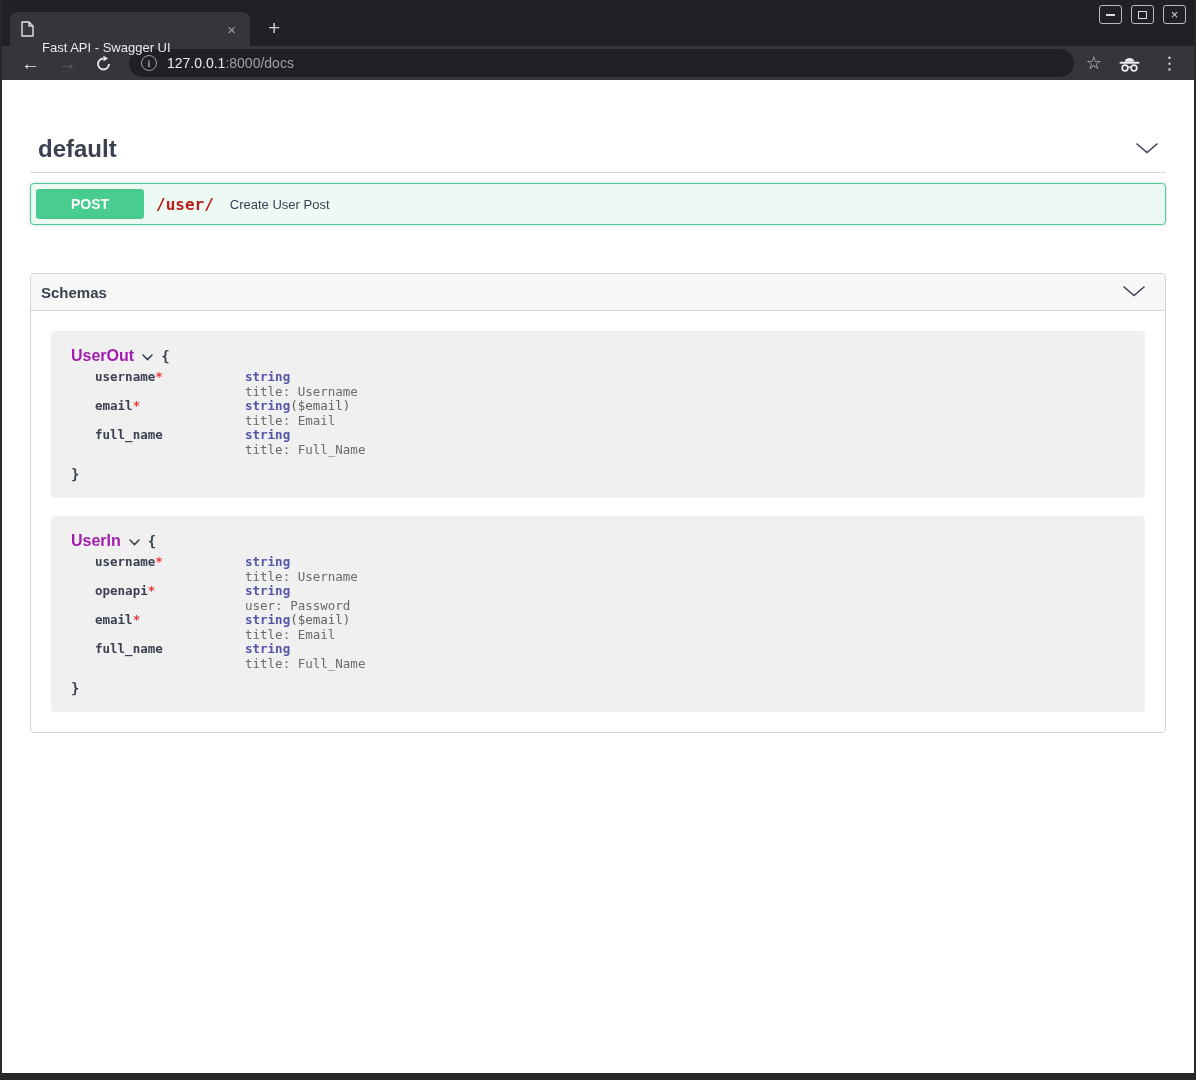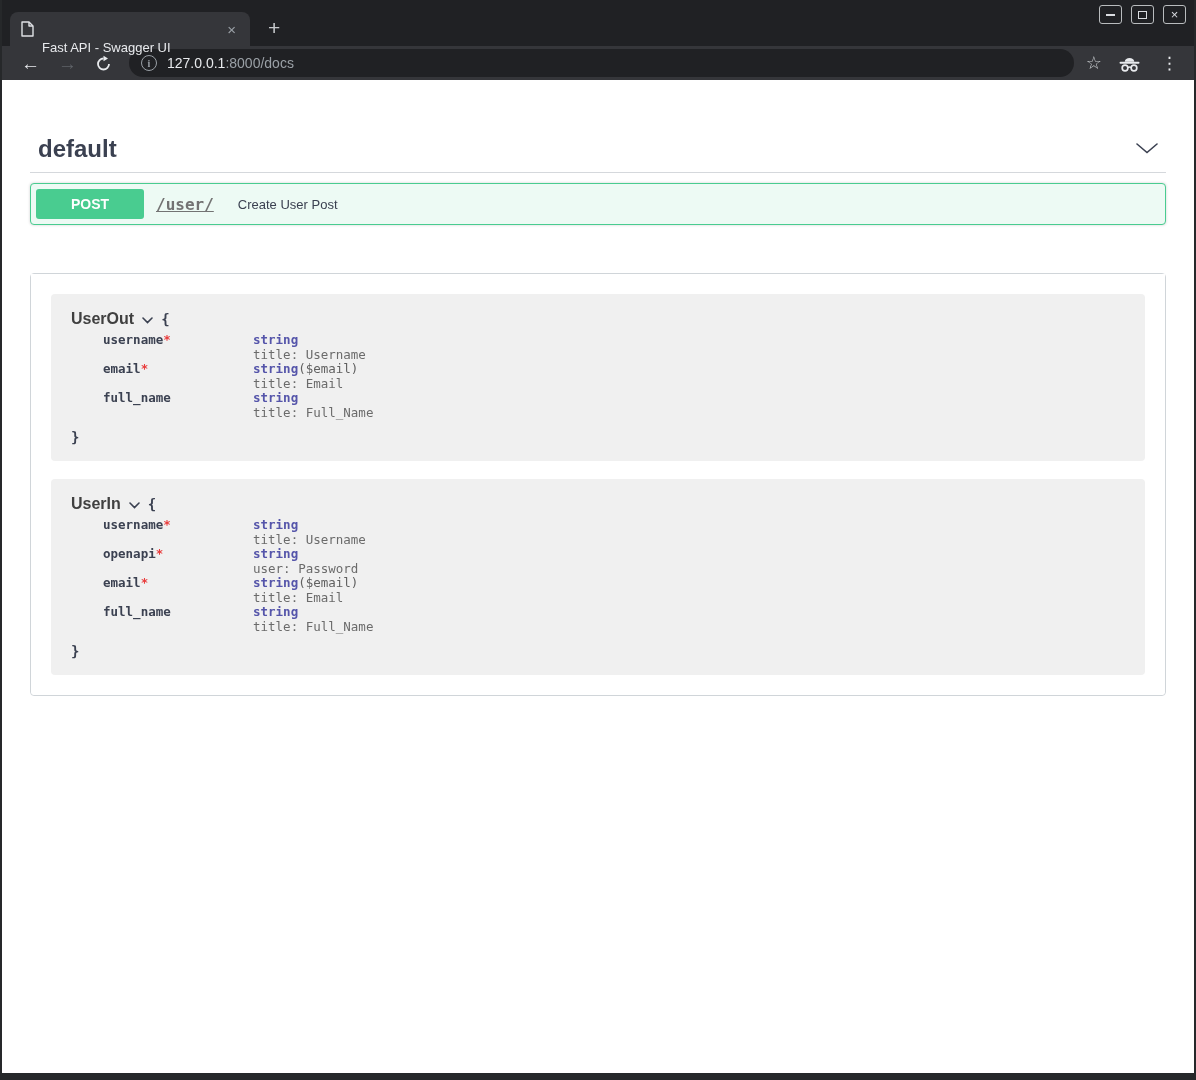--- a/index.html
+++ b/index.html
@@ -53,38 +53,38 @@
   .tag-row { margin-top:50px; display:flex; align-items:center; justify-content:space-between;
              padding:6px 8px 10px 8px; border-bottom:1px solid #d5d8dc; cursor:pointer; }
   .tag-name { font-size:24px; font-weight:600; color:#3b4151; line-height:26px; }
 
   .opblock { margin-top:10px; border:1px solid #49cc90; background:#edfaf4; border-radius:4px;
              box-shadow:0 0 3px rgba(0,0,0,.19); }
   .opblock-row { display:flex; align-items:center; padding:5px; cursor:pointer; }
   .method-badge { background:#49cc90; color:#fff; font-weight:700; font-size:14px; width:108px;
                   text-align:center; padding:7px 0; border-radius:3px; flex:none; }
   .op-path { font-family:"DejaVu Sans Mono", monospace; font-size:16px; font-weight:700;
-             color:#737373; margin:0 24px 0 12px;text-decoration:underline; }
+             color:#b91c1c; margin:0 16px 0 12px; }
   .op-summary { font-size:13px; color:#3b4151; }
 
   .schemas-section { margin-top:48px; border:1px solid #d0d5d9; border-radius:4px; }
   .schemas-header { display:flex; align-items:center; justify-content:space-between;
                     background:#f7f7f7; border-bottom:1px solid #d0d5d9; padding:9px 20px 9px 10px;
                     border-radius:4px 4px 0 0; cursor:pointer; }
   .schemas-title { font-size:15px; font-weight:700; color:#3b4151; }
   .schemas-body { background:#fff; padding:20px; border-radius:0 0 4px 4px; }
 
   .model-box { background:#f0f0f0; border-radius:4px; padding:16px 20px; margin-bottom:18px; }
   .model-box:last-child { margin-bottom:0; }
   .model-title-row { display:flex; align-items:center; cursor:pointer; }
-  .model-name { font-size:16px; font-weight:700; color:#404040; }
+  .model-name { font-size:16px; font-weight:700; color:#a21caf; }
   .model-chevron { margin:2px 8px 0 8px; display:flex; }
   .brace { font-family:"DejaVu Sans Mono", monospace; font-size:14px; font-weight:700; color:#3b4151; }
   .props { margin:5px 0 0 24px; }
-  .prop-row { display:flex;margin-left:8px; }
+  .prop-row { display:flex; }
   .prop-name { width:150px; flex:none; font-family:"DejaVu Sans Mono", monospace; font-size:12.5px;
                line-height:14.5px; font-weight:700; color:#3b4151; }
   .star { color:#e93c3c; }
   .prop-desc { font-family:"DejaVu Sans Mono", monospace; font-size:12.5px; line-height:14.5px; }
   .prop-type { color:#5555aa; font-weight:700; }
   .prop-format { color:#606060; font-weight:400; }
   .prop-title { color:#6b6b6b; }
   .close-brace { margin-top:9px; }
   .model-collapsed { display:flex; align-items:center; padding:20px; cursor:pointer; }
   .collapsed-chevron { margin-left:22px; display:flex; }
@@ -160,20 +160,28 @@
 
     <div class="opblock">
       <div class="opblock-row">
         <span class="method-badge">POST</span>
         <span class="op-path">/user/</span>
         <span class="op-summary">Create User Post</span>
       </div>
     </div>
 
     <div class="schemas-section">
+      <div class="schemas-header">
+        <span class="schemas-title">Schemas</span>
+        <span>
+          <svg width="22" height="11" viewBox="0 0 22 11">
+              <polyline points="1,1 11,9.5 21,1" fill="none" stroke="#3b4151" stroke-width="1.6" stroke-linecap="round"></polyline>
+            </svg>
+        </span>
+      </div>
       <div class="schemas-body">
 
         <div class="model-box">
           <div class="model-title-row">
             <span class="model-name">UserOut</span>
             <span class="model-chevron">
               <svg width="11" height="7" viewBox="0 0 11 7">
                   <polyline points="1,1 5.5,5.5 10,1" fill="none" stroke="#3b4151" stroke-width="1.6" stroke-linecap="round"></polyline>
                 </svg>
             </span>

